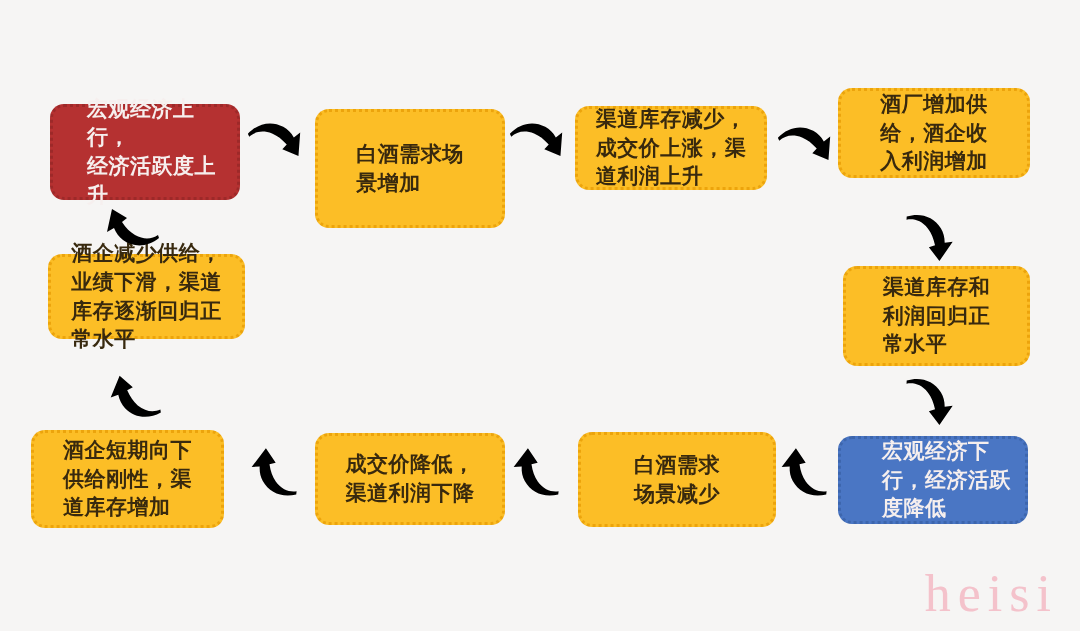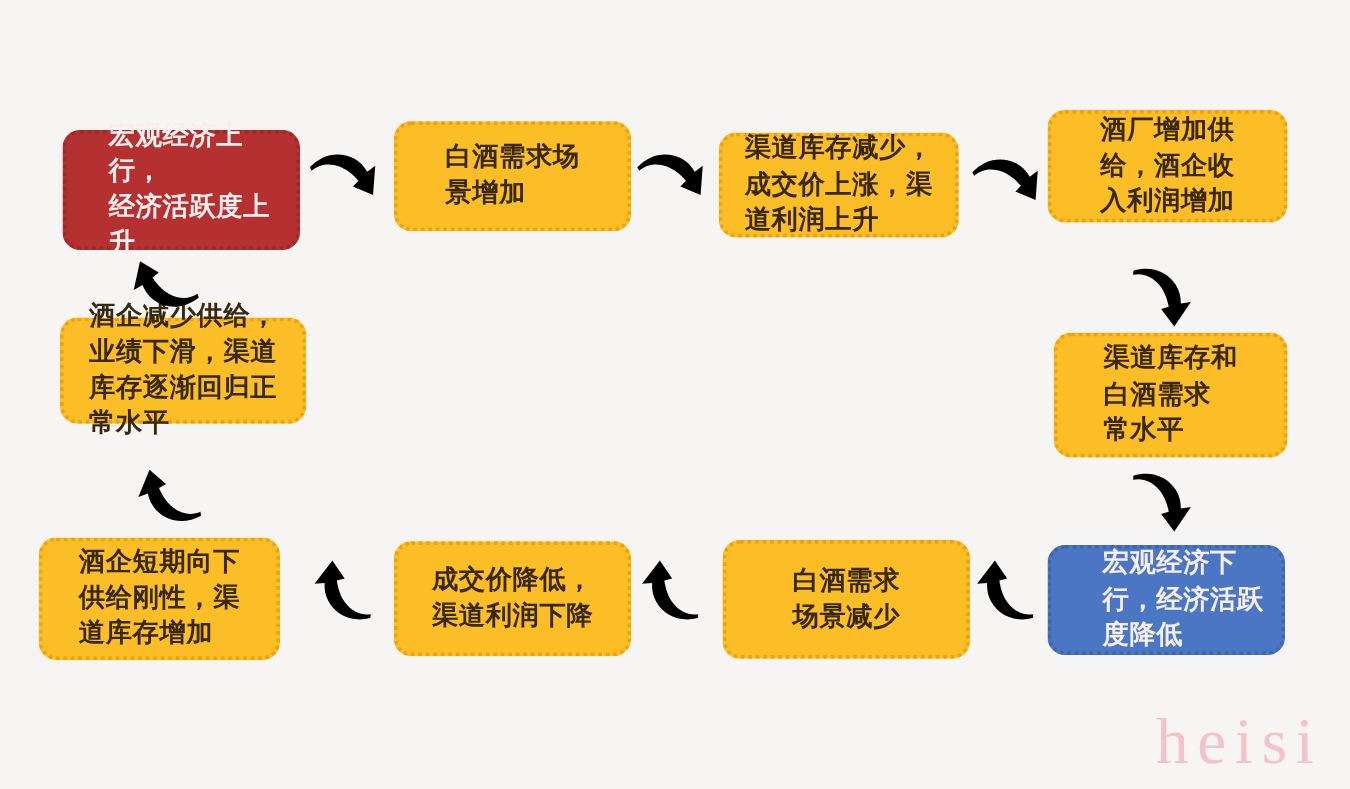--- a/index.html
+++ b/index.html
@@ -33,21 +33,21 @@
   }
   .node.yellow { background: var(--yellow-fill, #fcbe26); border-color: var(--yellow-border, #eca40c); }
   .node.yellow .node-text { color: var(--dark-text, #38290e); }
   .node.red { background: var(--red-fill, #b53131); border-color: var(--red-border, #9d2929); }
   .node.red .node-text { color: var(--light-text, #f6efee); margin-left: 20px; }
   .node.blue { background: var(--blue-fill, #4a76c4); border-color: var(--blue-border, #3d66ad); justify-content: flex-end; }
   .node.blue .node-text { color: var(--light-text, #f6efee); }
 
   
   .n0 { left: 50px;  top: 104px; width: 190px; height: 96px; }
-  .n1 { left: 315px; top: 97px; width: 190px; height: 88px; }
+  .n1 { left: 315px; top: 109px; width: 190px; height: 119px; }
   .n2 { left: 575px; top: 106px; width: 192px; height: 84px; }
   .n3 { left: 838px; top: 88px; width: 192px; height: 90px; justify-content: center; }
   .n4 { left: 843px; top: 266px; width: 187px; height: 100px; }
   .n5 { left: 838px; top: 436px; width: 190px; height: 88px; }
   .n6 { left: 578px; top: 432px; width: 198px; height: 95px; }
   .n7 { left: 315px; top: 433px; width: 190px; height: 92px; }
   .n8 { left: 31px;  top: 430px; width: 193px; height: 98px; }
   .n9 { left: 48px;  top: 254px; width: 197px; height: 85px; }
 
   .arrow {
@@ -102,21 +102,21 @@
 成交价上涨，渠
 道利润上升</div>
   </div>
   <div class="node yellow n3">
     <div class="node-text">酒厂增加供
 给，酒企收
 入利润增加</div>
   </div>
   <div class="node yellow n4">
     <div class="node-text">渠道库存和
-白酒需求
+利润回归正
 常水平</div>
   </div>
   <div class="node blue n5">
     <div class="node-text">宏观经济下
 行，经济活跃
 度降低</div>
   </div>
   <div class="node yellow n6">
     <div class="node-text">白酒需求
 场景减少</div>

